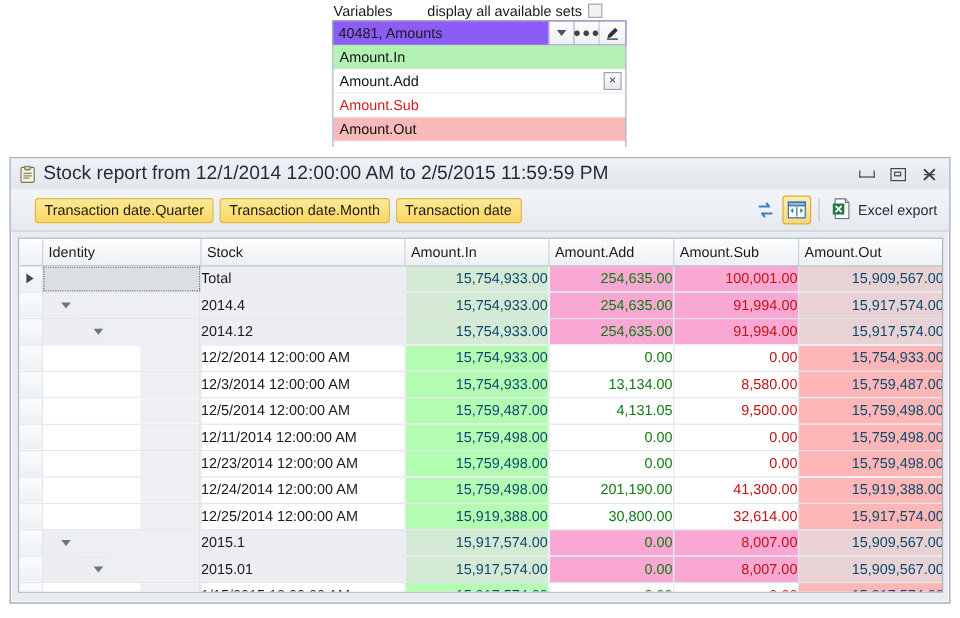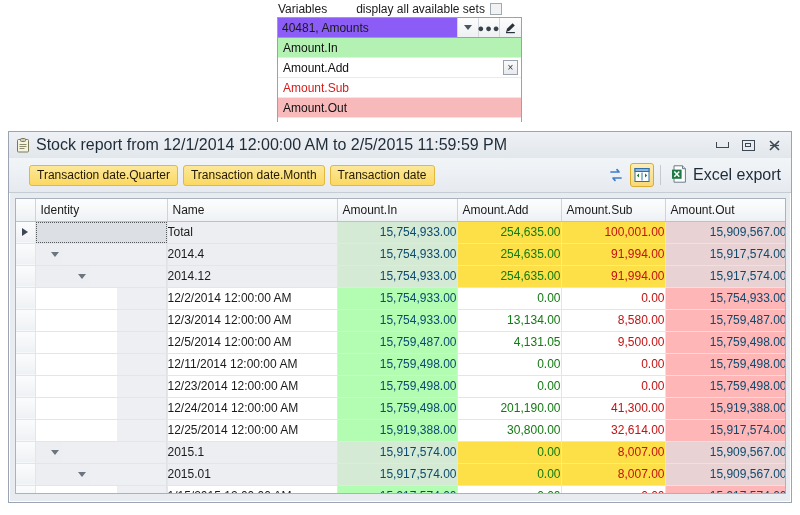--- a/index.html
+++ b/index.html
@@ -183,21 +183,21 @@
   #toolbar-sep {
     width: 1px; height: 20px;
     background: #c2cad2;
     margin: 0 6px 0 0;
   }
   #excel-btn {
     display: flex; align-items: center;
     height: 24px;
     padding: 0 4px;
   }
-  #excel-label { font-size: 16px; color: #1e2b38; margin-left: 5px; }
+  #excel-label { font-size: 12px; color: #1e2b38; margin-left: 5px; }
 
   
   #grid-wrap {
     position: absolute;
     left: 6px; top: 66px;
     width: 771px;
     height: 296px;
     background: #ffffff;
     border: 1px solid #a9b3bd;
     box-sizing: border-box;
@@ -284,21 +284,21 @@
     padding-left: 6px;
     color: #1a1a1a;
   }
   td.num {
     padding-right: 7px;
     text-align: right;
   }
 
   
   tr.group td.name, tr.group td.identity { background: #eceef1; }
-  tr.group td.num.plainnum { background: #fde047; margin-left: 37px; }
+  tr.group td.num.plainnum { background: #f9a8d4; margin-left: 37px; }
   tr.group td.num.innum { background: #d4ead4; }
   tr.group td.num.outnum { background: #e9d2d4; }
 
   tr.detail td.name, tr.detail td.identity { background: #ffffff; }
   tr.detail td.num.plainnum { background: #ffffff; }
   tr.detail td.num.innum { background: #b3fdb3; }
   tr.detail td.num.outnum { background: #ffb6b6; }
 
   .val-green { color: #117a11; }
   .val-red { color: #c41111; }
@@ -425,21 +425,21 @@
             <col class="col-name">
           <col class="col-in">
             <col class="col-num">
             <col class="col-num">
             <col class="col-out">
         </colgroup>
         <thead>
           <tr>
             <th></th>
             <th>Identity</th>
-            <th>Name</th>
+            <th>Stock</th>
             <th>Amount.In</th>
             <th>Amount.Add</th>
             <th>Amount.Sub</th>
             <th>Amount.Out</th>
           </tr>
         </thead>
         <tbody id="grid-body">
             <tr class="group">
               <td class="rowhdr"><span class="cursor-arrow"></span></td>
               <td class="identity">

